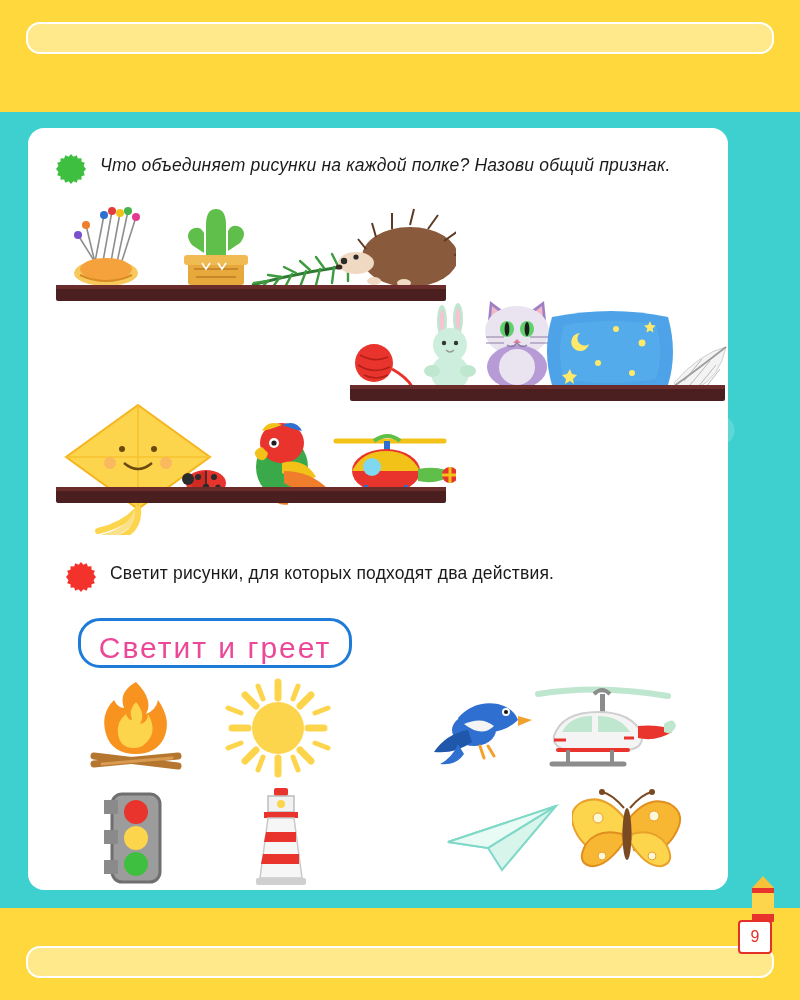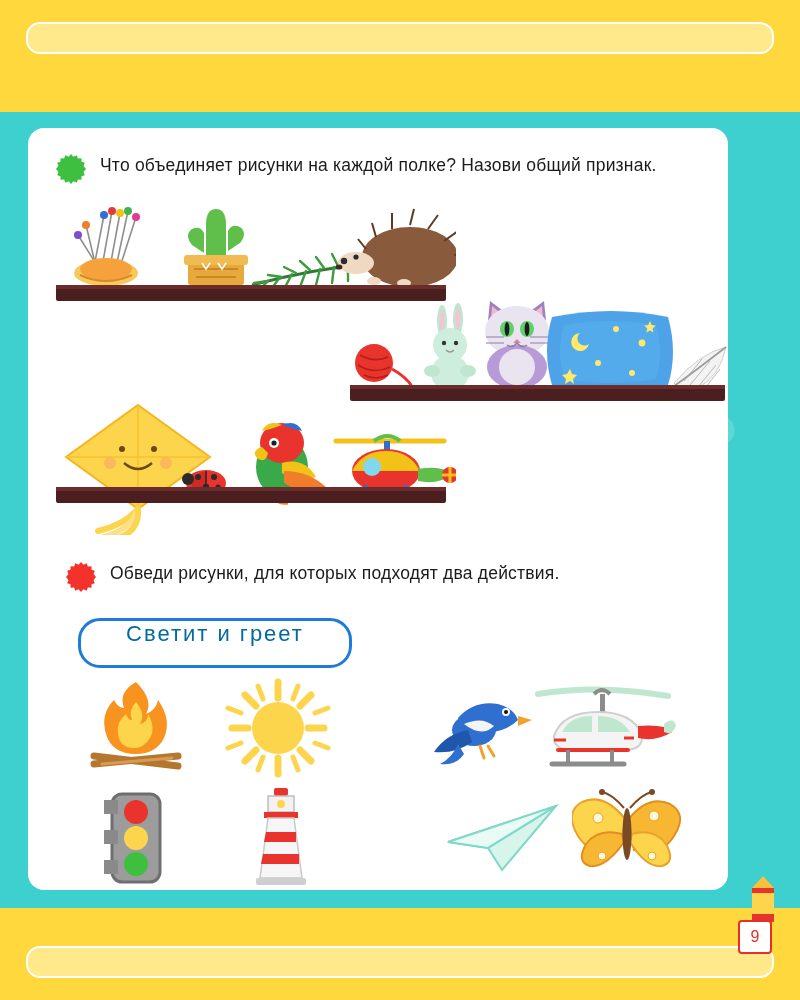--- a/index.html
+++ b/index.html
@@ -94,21 +94,21 @@
   }
   .starburst.red { background: #f4322c; }
   .task-text {
     font-size: 17.5px;
     color: #1b1b1b;
     line-height: 1.5;
     text-align: justify;
     letter-spacing: .2px;
   }
   #task1 { left: 56px; top: 152px; width: 620px; }
-  #task1 .task-text { width: 576px; text-align: justify; }
+  #task1 .task-text { width: 576px; text-align: justify; font-style: italic; }
   #task2 { left: 66px; top: 560px; width: 620px; }
 
   
   .shelf {
     position: absolute;
     background: #4b1f1f;
     border-radius: 2px;
   }
   .shelf::after {
     content: "";
@@ -123,25 +123,25 @@
 
   .art { position: absolute; }
 
   
   .answer-box {
     position: absolute;
     height: 44px;
     border-radius: 22px;
     background: #ffffff;
     display: flex;
-    align-items: flex-start;
+    align-items: flex-end;
     justify-content: center;
-    font-size: 22px;
+    font-size: 30px;
     letter-spacing: 2px;
-    color: #0369a1;
+    color: #ec4899;
   }
   #box-blue {
     left: 78px; top: 618px; width: 268px;
     border: 3px solid #1f7bd8;
   }
   #box-pink {
     left: 428px; top: 618px; width: 268px;
     border: 3px solid #e040c8;
   }
 
@@ -370,21 +370,21 @@
       <path d="M38 60 v8 M78 60 v8" stroke="#2f6fd0" stroke-width="4"></path>
     </g>
   </svg>
 
   <div class="shelf" id="shelf3"></div>
 
   <div class="task" id="task2">
     <div class="task-bullet">
       <div class="starburst red"></div>
     </div>
-    <div class="task-text">Обведи рисунки, для которых подходят два действия.</div>
+    <div class="task-text">Светит рисунки, для которых подходят два действия.</div>
   </div>
 
   <div class="answer-box" id="box-blue">
     <span>Светит  и  греет</span>
   </div>
 
   <svg class="art" style="left:78px; top:678px;" width="118" height="100" viewBox="0 0 118 100">
     <path d="M58 4 q18 18 10 32 q10 -4 12 -14 q14 20 6 38 q-8 16 -28 16 q-24 0 -30 -20 q-6 -20 8 -34 q4 8 10 8 q-6 -16 12 -26z" fill="#f7931e"></path>
     <path d="M58 24 q10 12 4 22 q8 -2 8 -10 q8 14 2 24 q-6 10 -16 10 q-14 0 -16 -14 q-2 -12 8 -20 q2 6 6 6 q-4 -10 4 -18z" fill="#fdd54d"></path>
     <g stroke="#b5762f" stroke-width="7" stroke-linecap="round">

